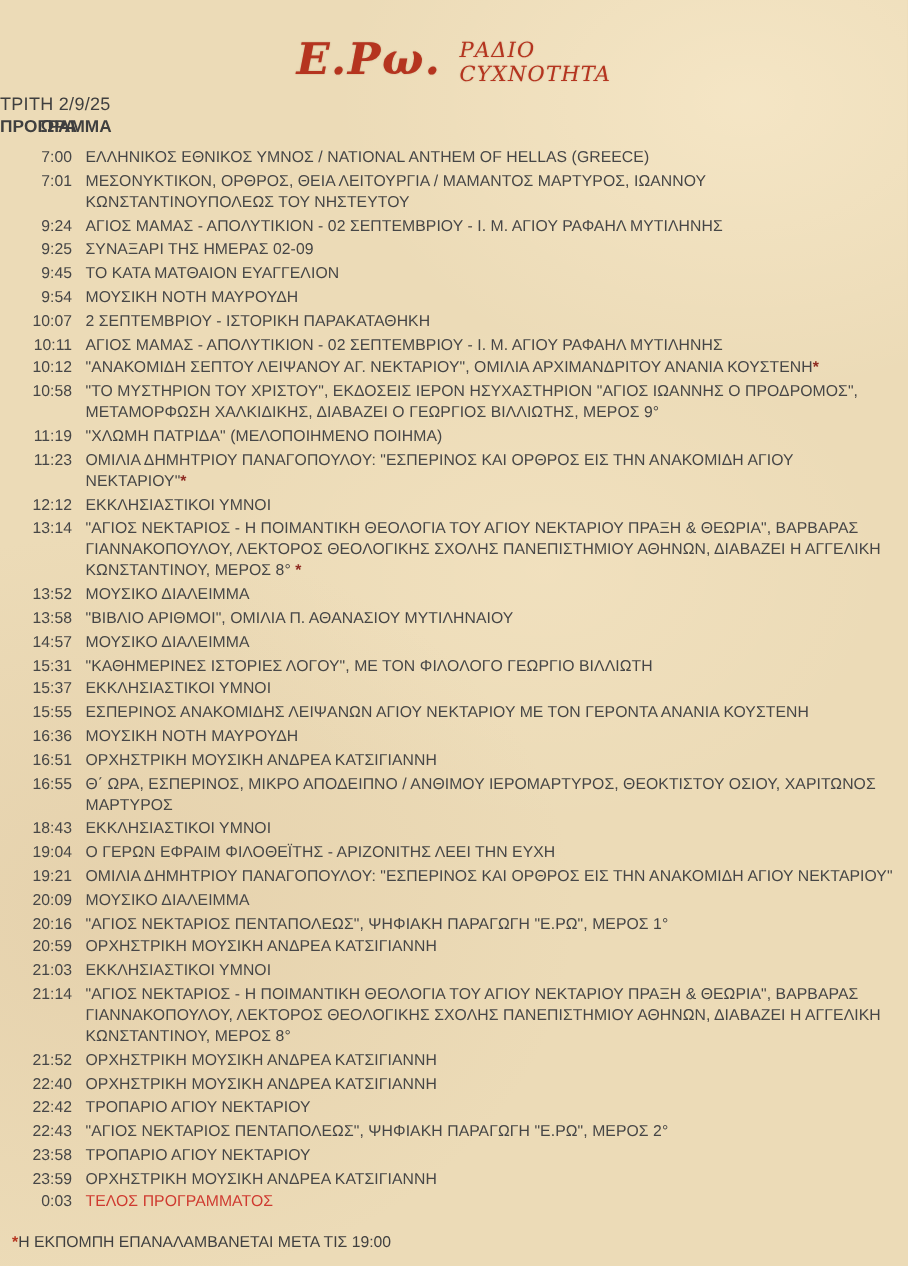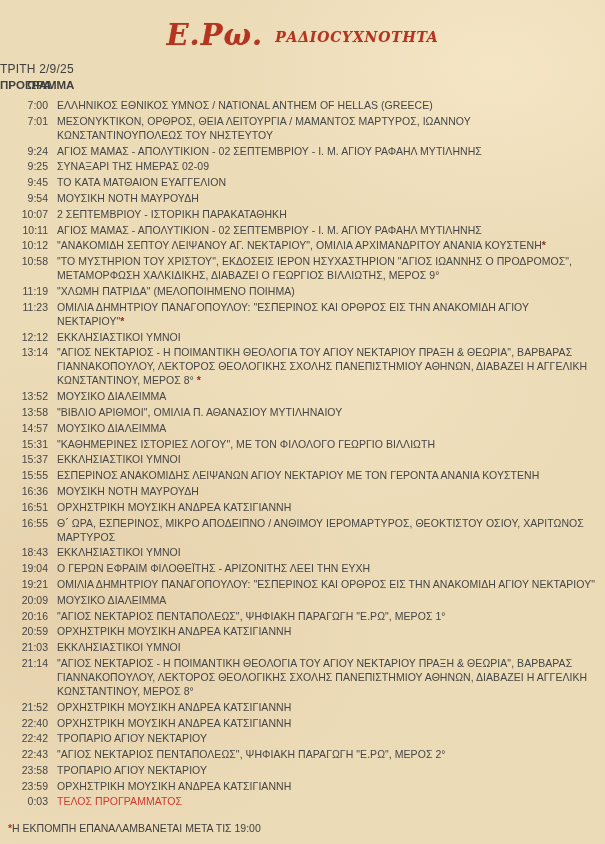--- a/index.html
+++ b/index.html
@@ -17,30 +17,30 @@
     color:var(--text-color);
     background:
       radial-gradient(ellipse 420px 300px at 82% 8%, rgba(255,242,214,0.45), transparent 65%),
       radial-gradient(ellipse 520px 420px at 12% 72%, rgba(205,175,135,0.22), transparent 60%),
       radial-gradient(ellipse 380px 280px at 60% 45%, rgba(255,240,210,0.25), transparent 60%),
       var(--bg);
   }
   .page{position:relative;width:605px;height:844px;padding:12px 0 0 0;}
 
   
-  .logo-row{display:flex;justify-content:center;align-items:center;gap:12px;height:46px;}
+  .logo-row{display:flex;justify-content:center;align-items:flex-end;gap:12px;height:46px;}
   .logo-script{
     font-family:"DejaVu Serif",serif;font-style:italic;font-weight:bold;
     font-size:29px;line-height:38px;color:var(--accent-red);
     text-shadow:0 0 1px rgba(120,40,10,0.35);
     letter-spacing:1px;
   }
   .station-name{
-    display:flex;flex-direction:row;justify-content:flex-start;
-    font-family:"DejaVu Serif",serif;font-style:italic;font-weight:bold;
+    display:flex;flex-direction:column;justify-content:flex-start;
+    font-family:"DejaVu Serif",serif;font-style:italic;font-weight:normal;
     font-size:14px;line-height:16px;color:var(--accent-red);
     letter-spacing:0.8px;padding-top:3px;
     text-shadow:0 0 1px rgba(120,40,10,0.3);
   }
   .date-line{text-align:left;font-weight:normal;font-size:12px;color:#3f3f3f;margin-top:4px;letter-spacing:0.2px;}
   .cols-header{position:relative;height:16px;margin-top:3px;font-weight:bold;font-size:11.5px;color:#3f3f3f;}
   .col-hour{position:absolute;left:27px;top:0;}
   .col-program{text-align:left;}
 
   

